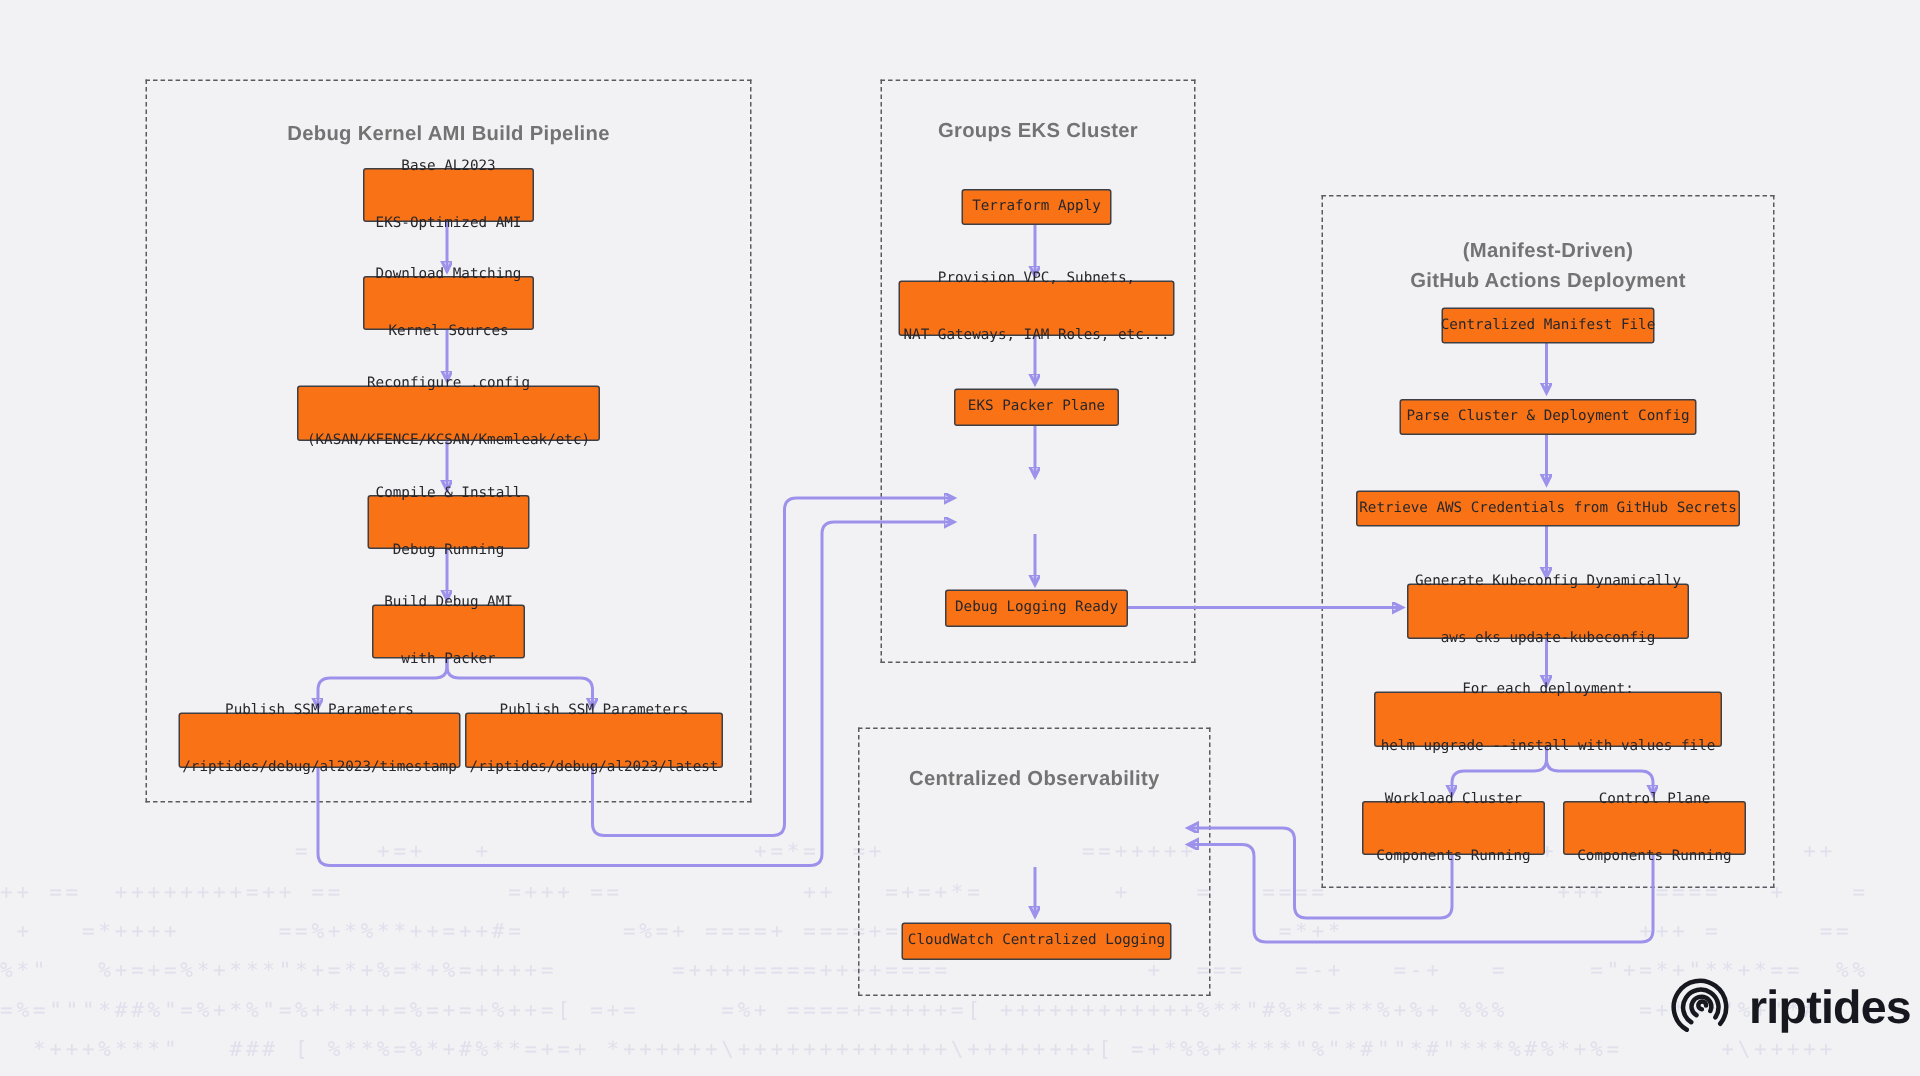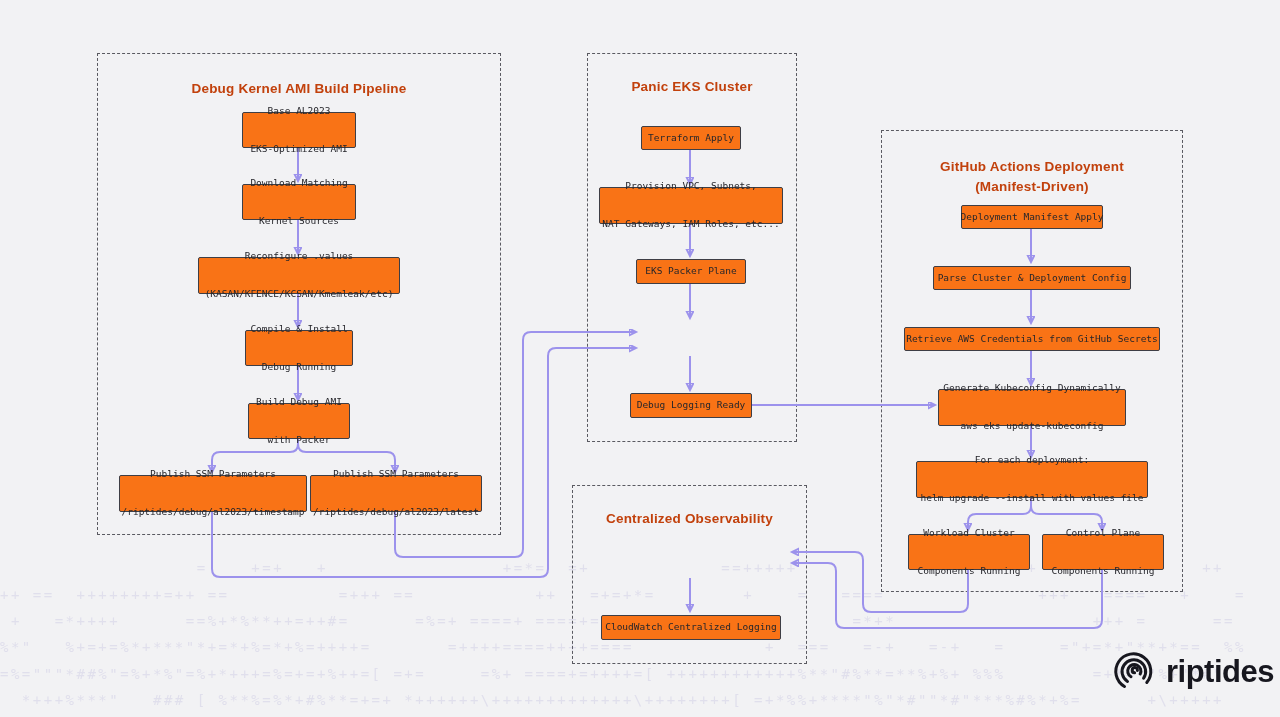--- a/index.html
+++ b/index.html
@@ -15,21 +15,21 @@
     font-size:14px;letter-spacing:2.5px;line-height:1;
     color:#e0dfec;white-space:pre;pointer-events:none;
     user-select:none;
   }
   
   .group{
     position:absolute;border:1.2px dashed #5a5a61;background:transparent;
   }
   .group-title{
     position:absolute;width:100%;text-align:center;
-    font-size:13.5px;font-weight:700;color:#c2410c;letter-spacing:.2px;
+    font-size:13.5px;font-weight:700;color:#737373;letter-spacing:.2px;
     line-height:1.45;
   }
   
   .node{
     position:absolute;background:#f97316;border:1px solid #3e3e45;border-radius:2px;
     display:flex;flex-direction:column;align-items:center;justify-content:center;
     font-family:"DejaVu Sans Mono",monospace;font-size:9.5px;line-height:1.55;
     color:#26262b;text-align:center;white-space:nowrap;gap:23px;
   }
   
@@ -54,28 +54,28 @@
   <div class="ascii-row" style="top:640px">%*"   %+=+=%*+***"*+=*+%=*+%=++++=       =++++====++++====            +  ===   =-+   =-+   =     ="+=*+"**+*==  %%</div>
   <div class="ascii-row" style="top:667px">=%="""*##%"=%+*%"=%+*+++=%=+=+%++=[ =+=     =%+ ====+=++++=[ ++++++++++++%**"#%**=**%+%+ %%%        =+*=*"%+"*#"</div>
   <div class="ascii-row" style="top:693px">  *+++%***"   ### [ %**%=%*+#%**=+=+ *++++++\+++++++++++++\++++++++[ =+*%%+****"%"*#""*#"***%#%*+%=      +\+++++</div>
 
   <div class="group" style="left:97px;top:53px;width:402px;height:480px">
     <div class="group-title" style="top:25px">Debug Kernel AMI Build Pipeline</div>
   </div>
 
   <div class="group" style="left:587px;top:53px;width:208px;height:387px">
     <div class="group-title" style="top:23px">
-      <div>Panic EKS Cluster</div>
+      <div>Groups EKS Cluster</div>
     </div>
   </div>
 
   <div class="group" style="left:881px;top:130px;width:300px;height:460px">
     <div class="group-title" style="top:26px">
+      <div>(Manifest-Driven)</div>
       <div>GitHub Actions Deployment</div>
-      <div>(Manifest-Driven)</div>
     </div>
   </div>
 
   <div class="group" style="left:572px;top:485px;width:233px;height:177px">
     <div class="group-title" style="top:23px">Centralized Observability</div>
   </div>
 
   <svg id="connectors" width="1280" height="717" viewBox="0 0 1280 717">
     <defs>
       <marker id="ah" markerWidth="10" markerHeight="10" refX="7" refY="3.5" orient="auto" markerUnits="userSpaceOnUse">
@@ -117,21 +117,21 @@
 
   <div class="node" style="left:242px;top:112px;width:112px;height:34px">
     <span>Base AL2023</span>
     <span>EKS-Optimized AMI</span>
   </div>
   <div class="node" style="left:242px;top:184px;width:112px;height:34px">
     <span>Download Matching</span>
     <span>Kernel Sources</span>
   </div>
   <div class="node" style="left:198px;top:257px;width:200px;height:35px">
-    <span>Reconfigure .values</span>
+    <span>Reconfigure .config</span>
     <span>(KASAN/KFENCE/KCSAN/Kmemleak/etc)</span>
   </div>
   <div class="node" style="left:245px;top:330px;width:106px;height:34px">
     <span>Compile &amp; Install</span>
     <span>Debug Running</span>
   </div>
   <div class="node" style="left:248px;top:403px;width:100px;height:34px">
     <span>Build Debug AMI</span>
     <span>with Packer</span>
   </div>
@@ -152,21 +152,21 @@
     <span>NAT Gateways, IAM Roles, etc...</span>
   </div>
   <div class="node" style="left:636px;top:259px;width:108px;height:23px">
     <span>EKS Packer Plane</span>
   </div>
   <div class="node" style="left:630px;top:393px;width:120px;height:23px">
     <span>Debug Logging Ready</span>
   </div>
 
   <div class="node" style="left:961px;top:205px;width:140px;height:22px">
-    <span>Deployment Manifest Apply</span>
+    <span>Centralized Manifest File</span>
   </div>
   <div class="node" style="left:933px;top:266px;width:196px;height:22px">
     <span>Parse Cluster &amp; Deployment Config</span>
   </div>
   <div class="node" style="left:904px;top:327px;width:254px;height:22px">
     <span>Retrieve AWS Credentials from GitHub Secrets</span>
   </div>
   <div class="node" style="left:938px;top:389px;width:186px;height:35px">
     <span>Generate Kubeconfig Dynamically</span>
     <span>aws eks update-kubeconfig</span>

